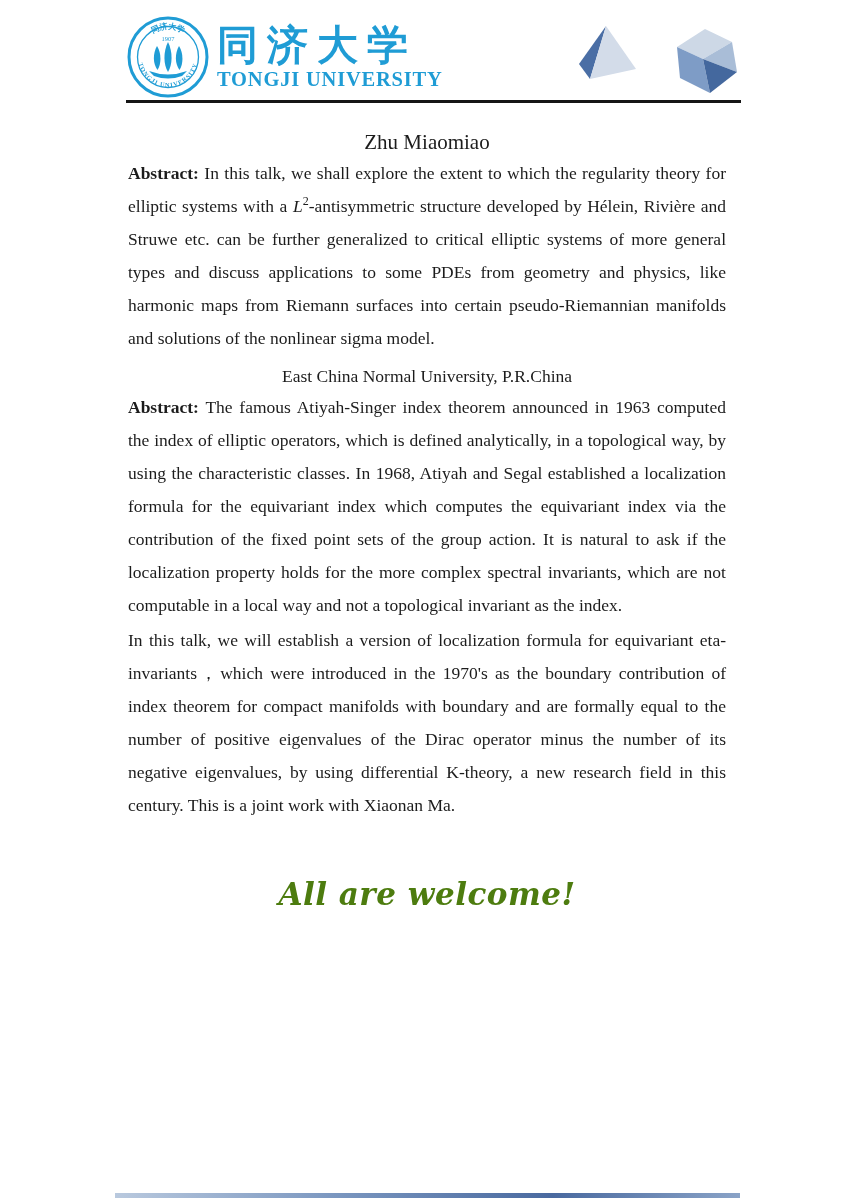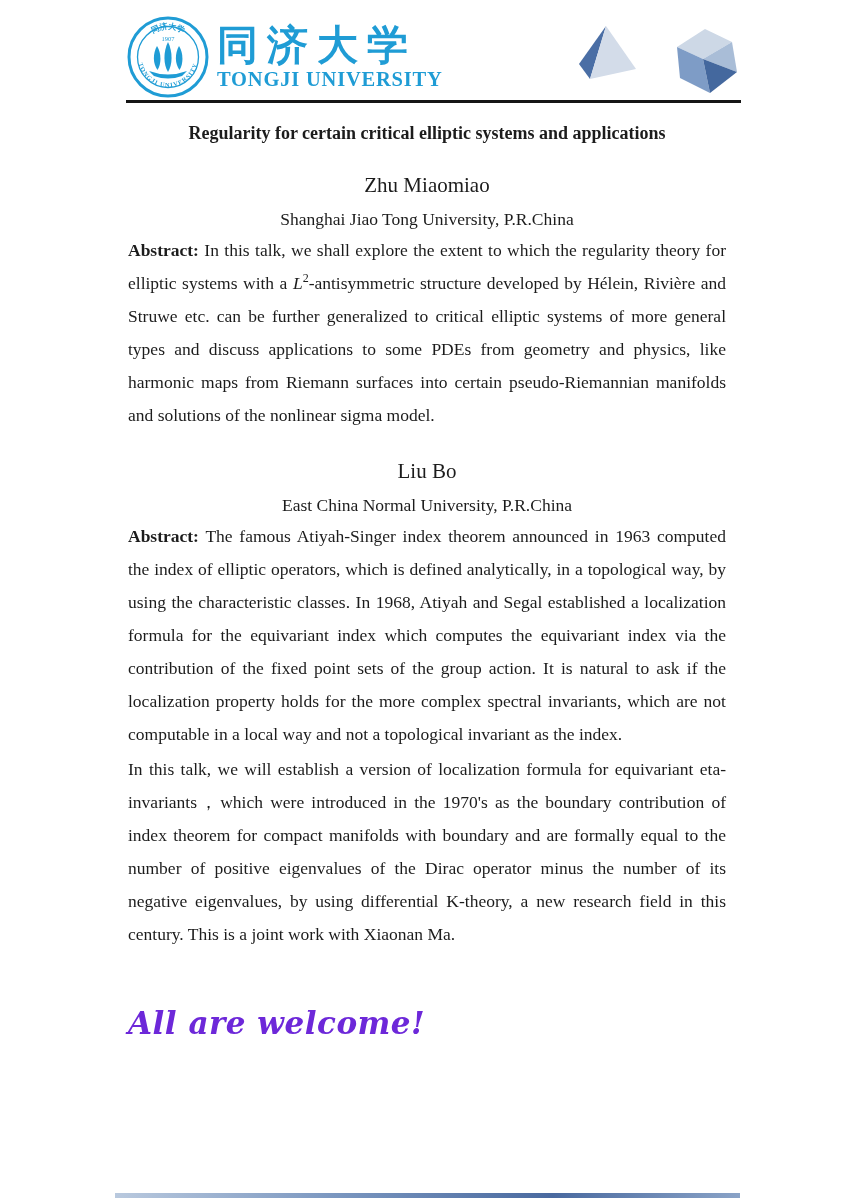--- a/index.html
+++ b/index.html
@@ -48,24 +48,24 @@
   .affiliation { text-align: center; font-size: 17.5px; line-height: 26px; margin-top: 8px; }
   .abstract {
     margin-top: 2px; font-size: 17.5px; line-height: 33px;
     text-align: justify; text-justify: inter-word;
   }
   .abstract b { font-weight: bold; }
   .formula-base { font-style: italic; }
   sup { font-size: 12px; line-height: 0; }
 
   .welcome {
-    text-align: left; margin-top: 54px;
+    text-align: center; margin-top: 54px;
     font-family: "DejaVu Serif", serif;
     font-style: italic; font-weight: bold;
-    font-size: 31px; letter-spacing: 0.5px; color: #6d28d9;
+    font-size: 31px; letter-spacing: 0.5px; color: #4d7c0f;
   }
 
   .footer-bar {
     position: absolute; left: 115px; bottom: 2px; width: 625px; height: 5px;
     background: linear-gradient(90deg, #b9c9de 0%, #7b97c0 35%, #49699f 70%, #8aa3c7 100%);
   }
 </style>
 </head>
 <body>
 
@@ -114,28 +114,25 @@
         </g>
       </svg>
     </div>
   </div>
 
   <div class="rule"></div>
 
   <div class="content">
 
     <div class="talk1">
-      <div class="talk-title">Regularity for certain critical elliptic systems and applications</div>
       <div class="speaker">Zhu Miaomiao</div>
-      <div class="affiliation">Shanghai Jiao Tong University, P.R.China</div>
       <p class="abstract"><b>Abstract:</b><span> In this talk, we shall explore the extent to which the regularity theory for elliptic systems with a </span><span class="formula-base">L</span><sup>2</sup><span>-antisymmetric structure developed by Hélein, Rivière and Struwe etc. can be further generalized to critical elliptic systems of more general types and discuss applications to some PDEs from geometry and physics, like harmonic maps from Riemann surfaces into certain pseudo-Riemannian manifolds and solutions of the nonlinear sigma model.</span></p>
     </div>
 
     <div class="talk2">
-      <div class="speaker">Liu Bo</div>
       <div class="affiliation">East China Normal University, P.R.China</div>
       <p class="abstract"><b>Abstract:</b><span> The famous Atiyah-Singer index theorem announced in 1963 computed the index of elliptic operators, which is defined analytically, in a topological way, by using the characteristic classes. In 1968, Atiyah and Segal established a localization formula for the equivariant index which computes the equivariant index via the contribution of the fixed point sets of the group action. It is natural to ask if the localization property holds for the more complex spectral invariants, which are not computable in a local way and not a topological invariant as the index.</span></p>
       <p class="abstract indent">In this talk, we will establish a version of localization formula for equivariant eta-invariants，which were introduced in the 1970's as the boundary contribution of index theorem for compact manifolds with boundary and are formally equal to the number of positive eigenvalues of the Dirac operator minus the number of its negative eigenvalues, by using differential K-theory, a new research field in this century. This is a joint work with Xiaonan Ma.</p>
     </div>
 
     <div class="welcome">All are welcome!</div>
   </div>
 
   <div class="footer-bar"></div>
 </div>

